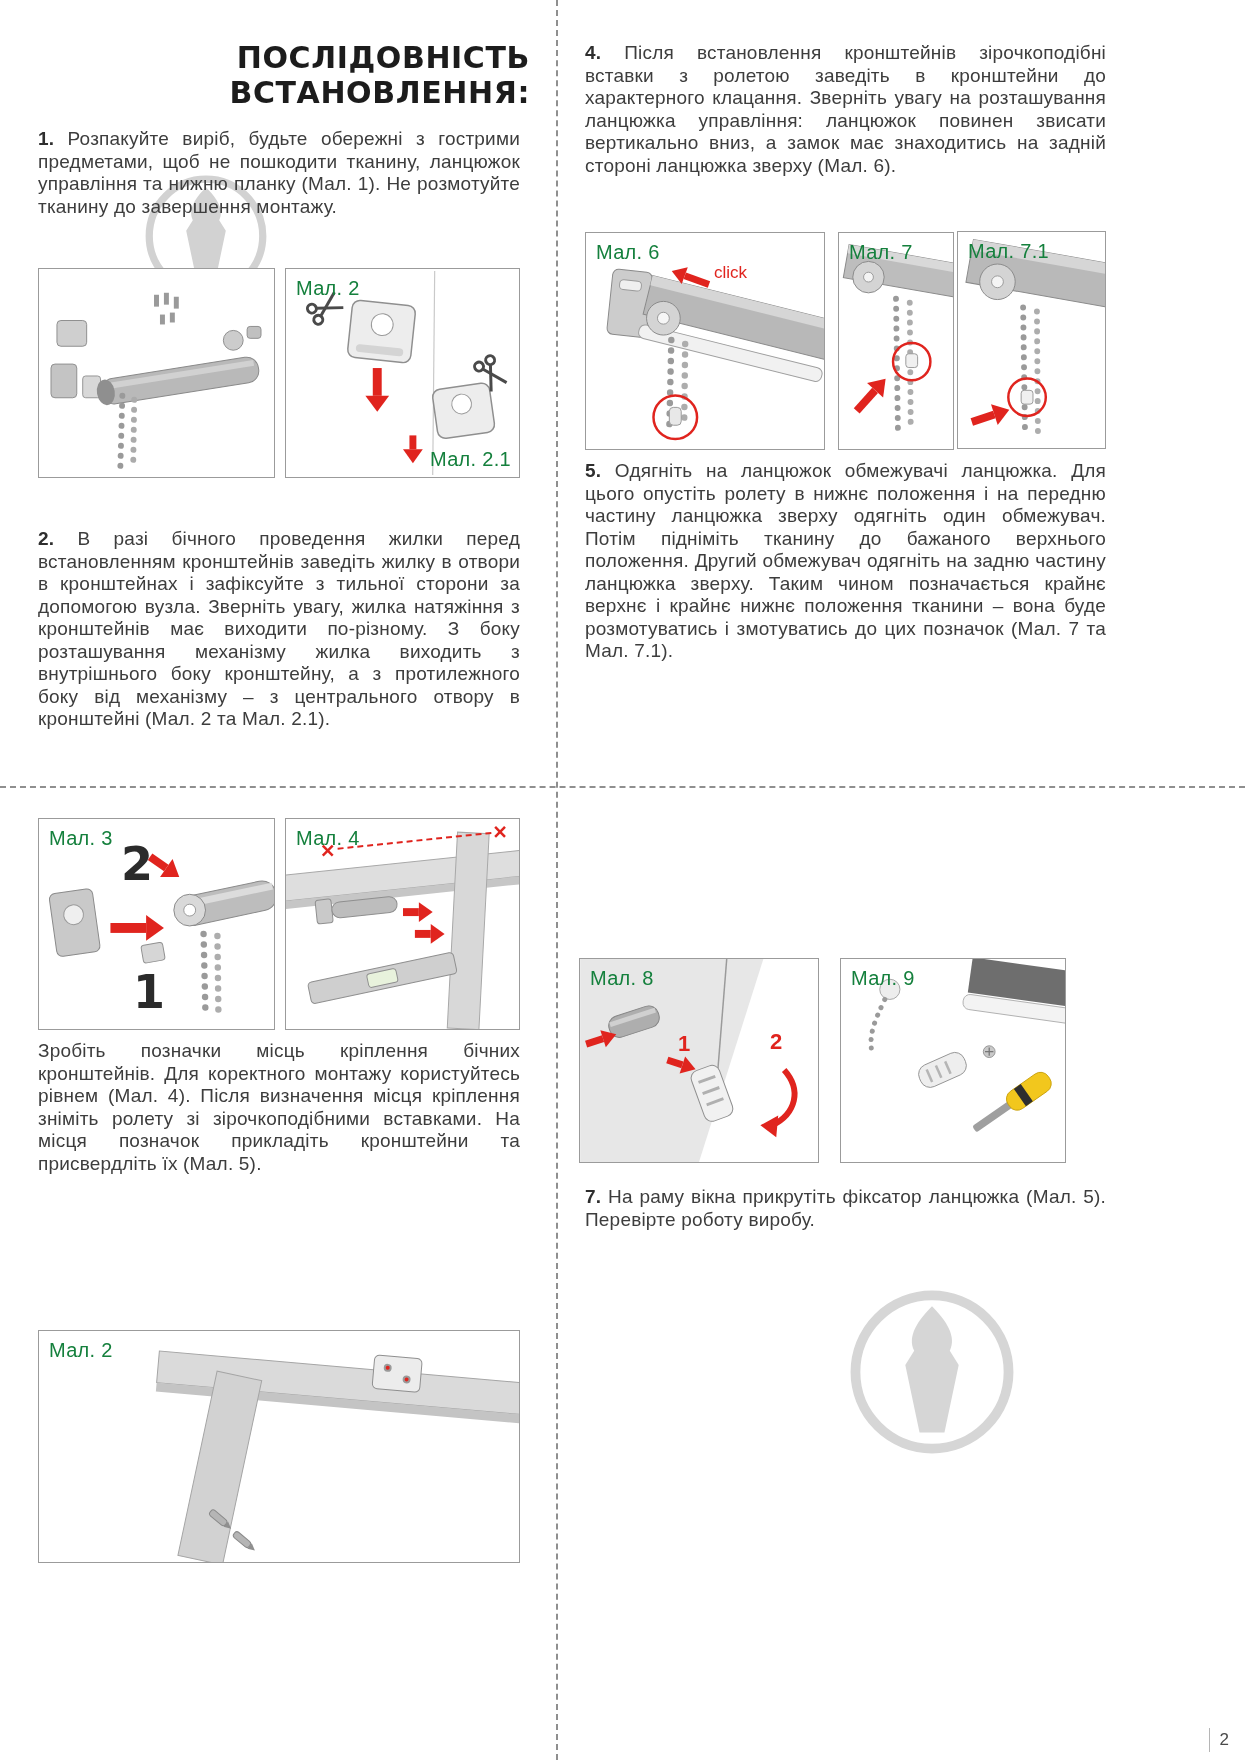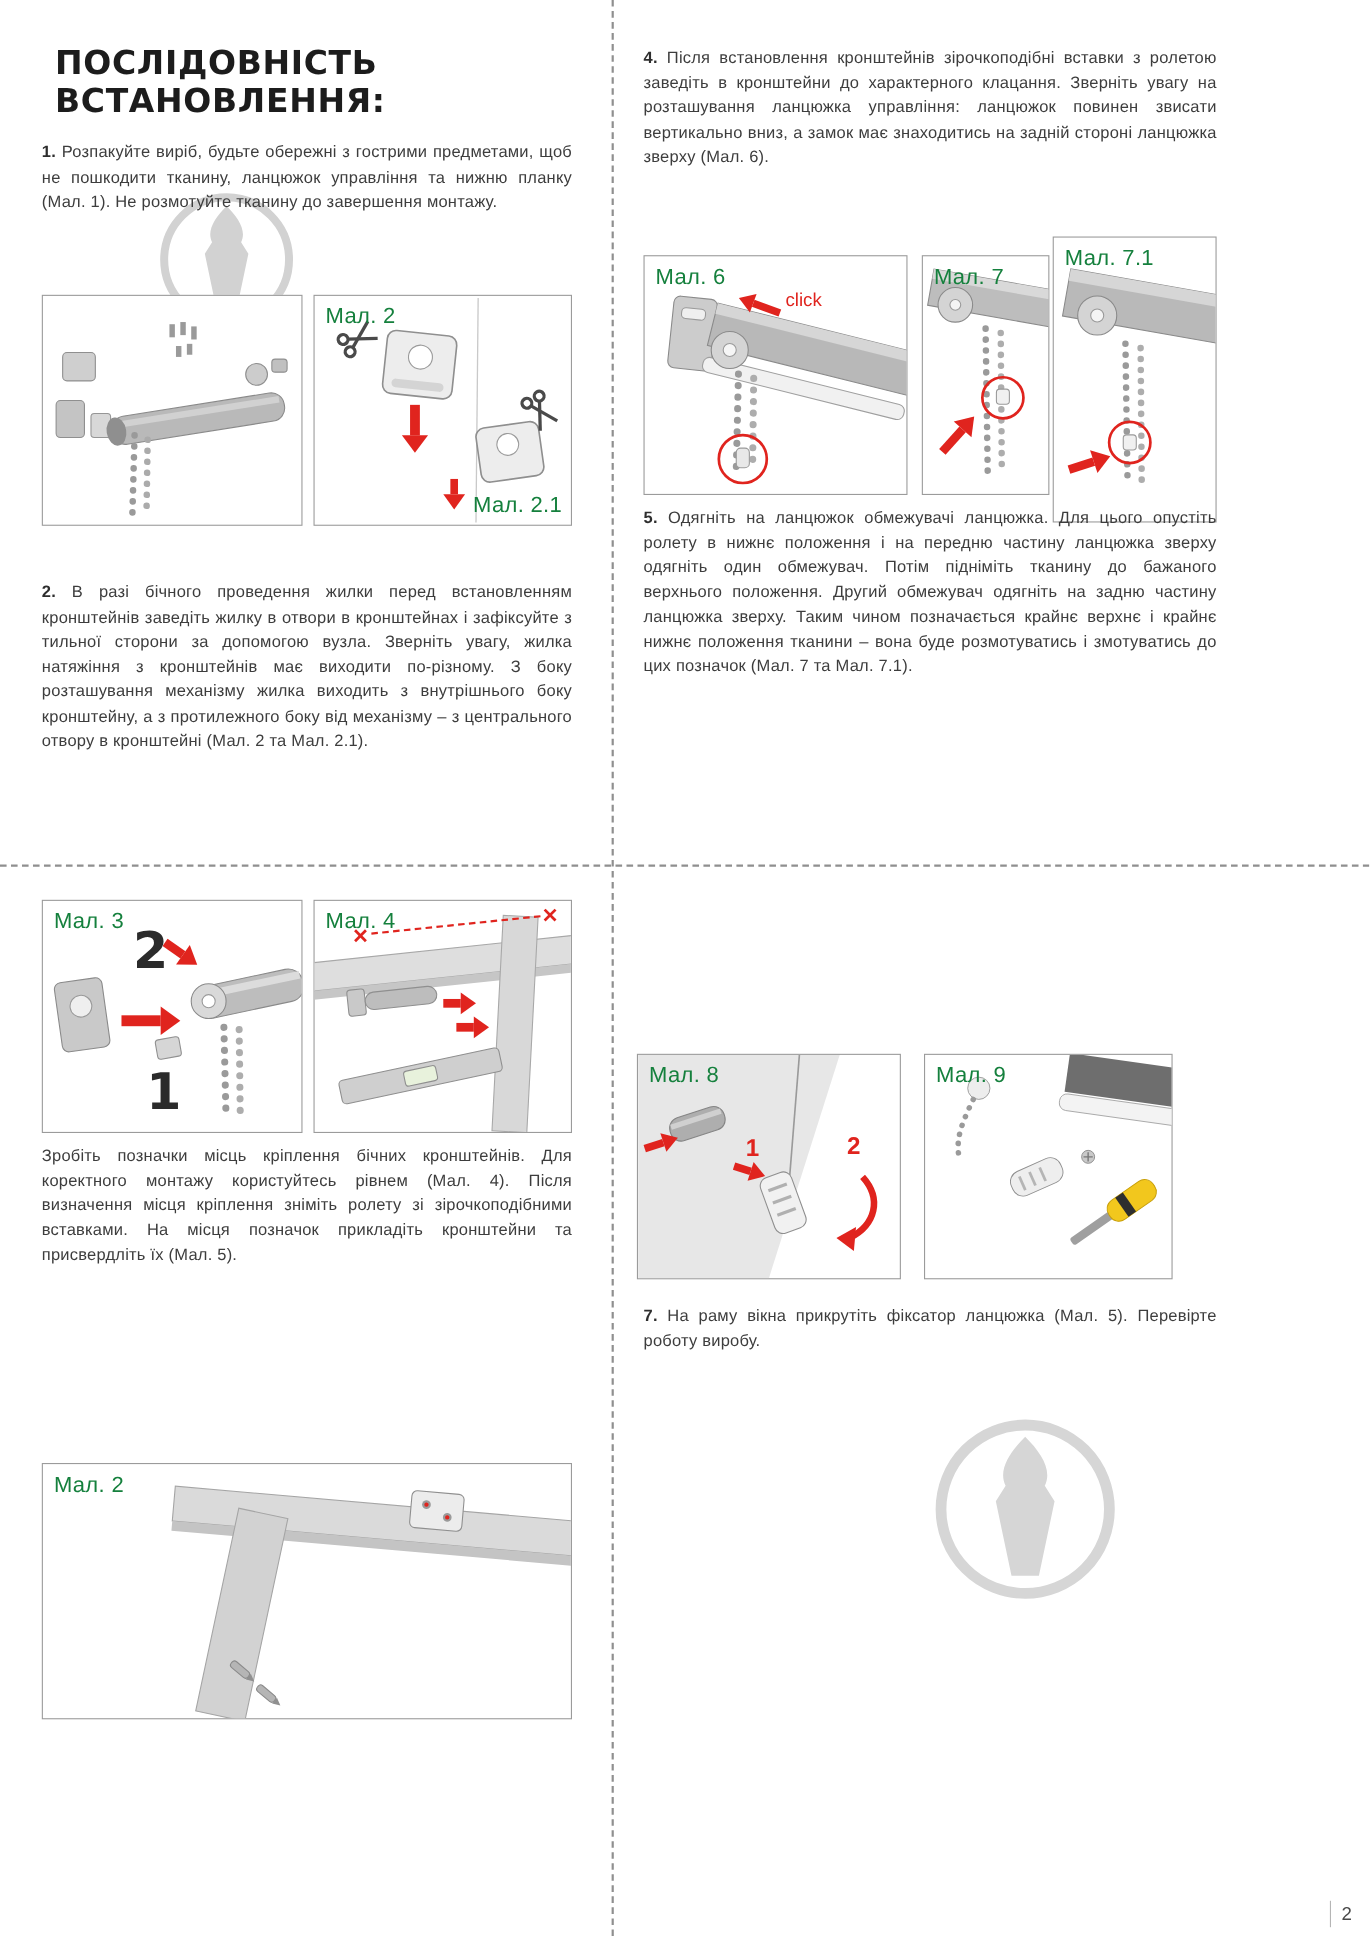--- a/index.html
+++ b/index.html
@@ -1,27 +1,27 @@
 <!DOCTYPE html>
 <html><head>
 <meta charset="utf-8">
 <style>
   * { margin:0; padding:0; box-sizing:border-box; }
   html,body { background:#ffffff; }
   .page {
     position:relative; width:1245px; height:1760px; background:#fff;
     font-family:"Liberation Sans", sans-serif; color:#3d3d3d; overflow:hidden;
   }
-  .abs { position:absolute; }
+  .abs { position:absolute;text-align:right; }
   .title {
     font-size:30px; font-weight:900; letter-spacing:0.6px; color:#1c1c1c;
     font-family:"DejaVu Sans", sans-serif;
   }
   .step {
-    font-size:15px; line-height:22.5px; text-align:justify; color:#3d3d3d;
+    font-size:19px; line-height:22.5px; text-align:justify; color:#3d3d3d;
     letter-spacing:0.2px; z-index:2;
   }
   .step b { font-weight:bold; color:#2e2e2e; }
   .step p { margin:0; }
   .figbox { border:1.5px solid #9b9b9b; background:#fff; z-index:2; }
   .figlabel {
     position:absolute; left:10px; top:8px; font-size:20px; color:#15803d;
     letter-spacing:0.3px; z-index:3; white-space:nowrap;
   }
   .figlabel.br { left:auto; top:auto; right:8px; bottom:6px; }
@@ -285,21 +285,21 @@
       </g>
       <rect x="68" y="122" width="12" height="14" rx="3" fill="#f0f0f0" stroke="#9a9a9a"></rect>
       <circle cx="74" cy="130" r="19" fill="none" stroke="#e0241e" stroke-width="2.5"></circle>
       <g transform="translate(18,180) rotate(-48)">
         <rect x="0" y="-4" width="28" height="8" fill="#e0241e"></rect>
         <polygon points="28,-11 44,0 28,11" fill="#e0241e"></polygon>
       </g>
     </svg>
   </div>
 
-  <div class="abs figbox" style="left:957px;top:215px;width:149px;height:260px">
+  <div class="abs figbox" style="left:957px;top:231px;width:149px;height:218px">
     <span class="figlabel">Мал. 7.1</span>
     <svg class="fig" viewBox="0 0 149 218">
       <g transform="rotate(10 75 45)">
         <rect x="10" y="18" width="152" height="44" fill="#b9b9b9" stroke="#8a8a8a"></rect>
         <rect x="10" y="18" width="152" height="11" fill="#d6d6d6"></rect>
       </g>
       <circle cx="40" cy="50" r="18" fill="#d4d4d4" stroke="#8a8a8a"></circle>
       <circle cx="40" cy="50" r="6" fill="#f4f4f4" stroke="#9a9a9a"></circle>
       <g>
         <path d="M66 76 L68 206" stroke="#9a9a9a" stroke-width="6" stroke-linecap="round" stroke-dasharray="0.1 10" fill="none"></path>

